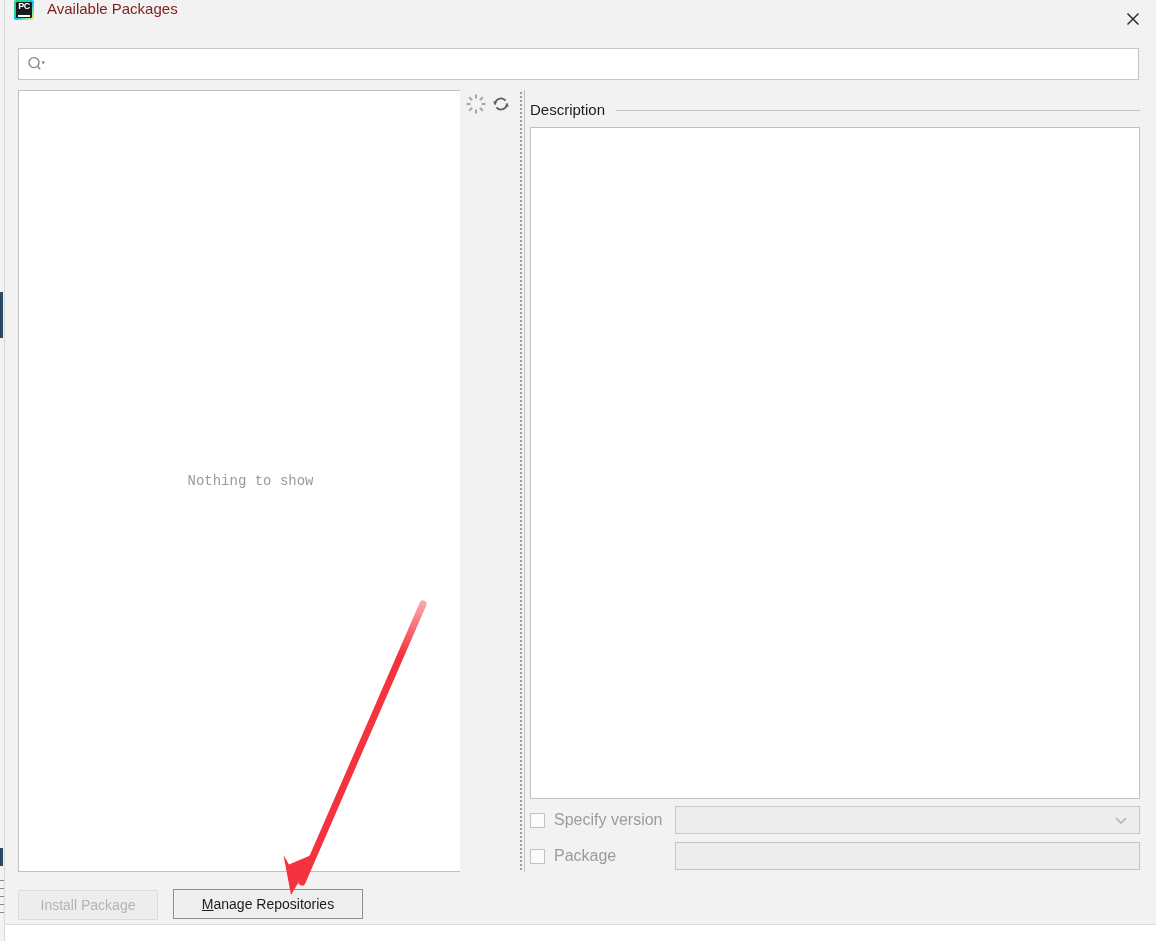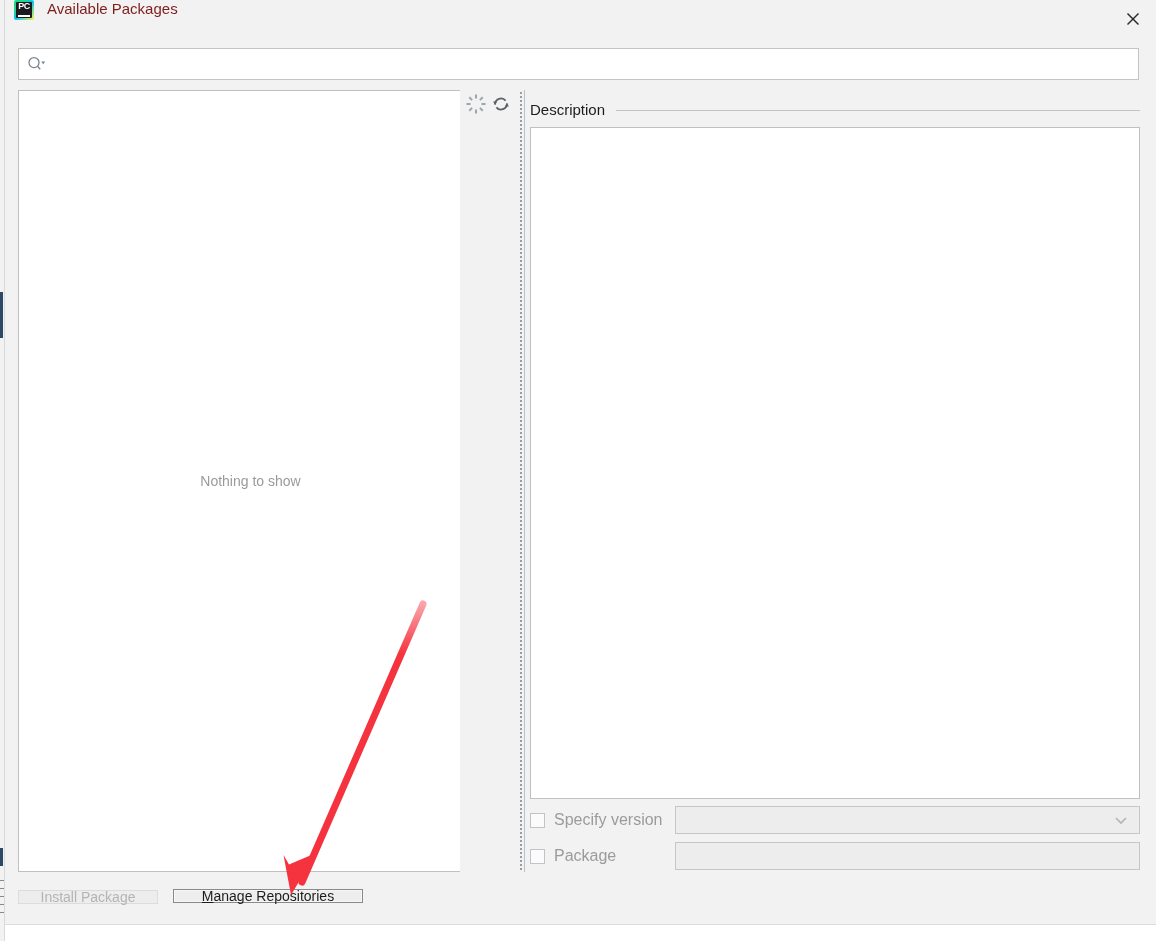--- a/index.html
+++ b/index.html
@@ -158,21 +158,21 @@
   }
   .pkg-empty {
     position: absolute;
     left: 0; top: 0;
     width: 100%; height: 100%;
     display: flex;
     align-items: center;
     justify-content: center;
     color: #9a9a9a;
     font-size: 14px;
-    font-family: Liberation Sans, sans-serif;
+    font-family: Liberation Mono, monospace;
   }
 
   
   .pkg-tools {
     position: absolute;
     left: 460px; top: 90px;
     width: 56px; height: 782px;
     background: #f2f2f2;
     border-top: 1px solid transparent;
   }
@@ -301,21 +301,21 @@
 
   
   .btn {
     position: absolute;
     box-sizing: border-box;
     display: flex;
     align-items: center;
     justify-content: center;
     font-size: 14px;
     font-family: "Liberation Sans", sans-serif;
-    height: 14px;
+    height: 30px;
     cursor: default;
     background: #ededed;
   }
   .btn-install {
     left: 18px; top: 890px; width: 140px;
     color: #b4b4b4;
     border: 1px solid #dcdcdc;
   }
   .btn-manage {
     left: 173px; top: 889px; width: 190px;

